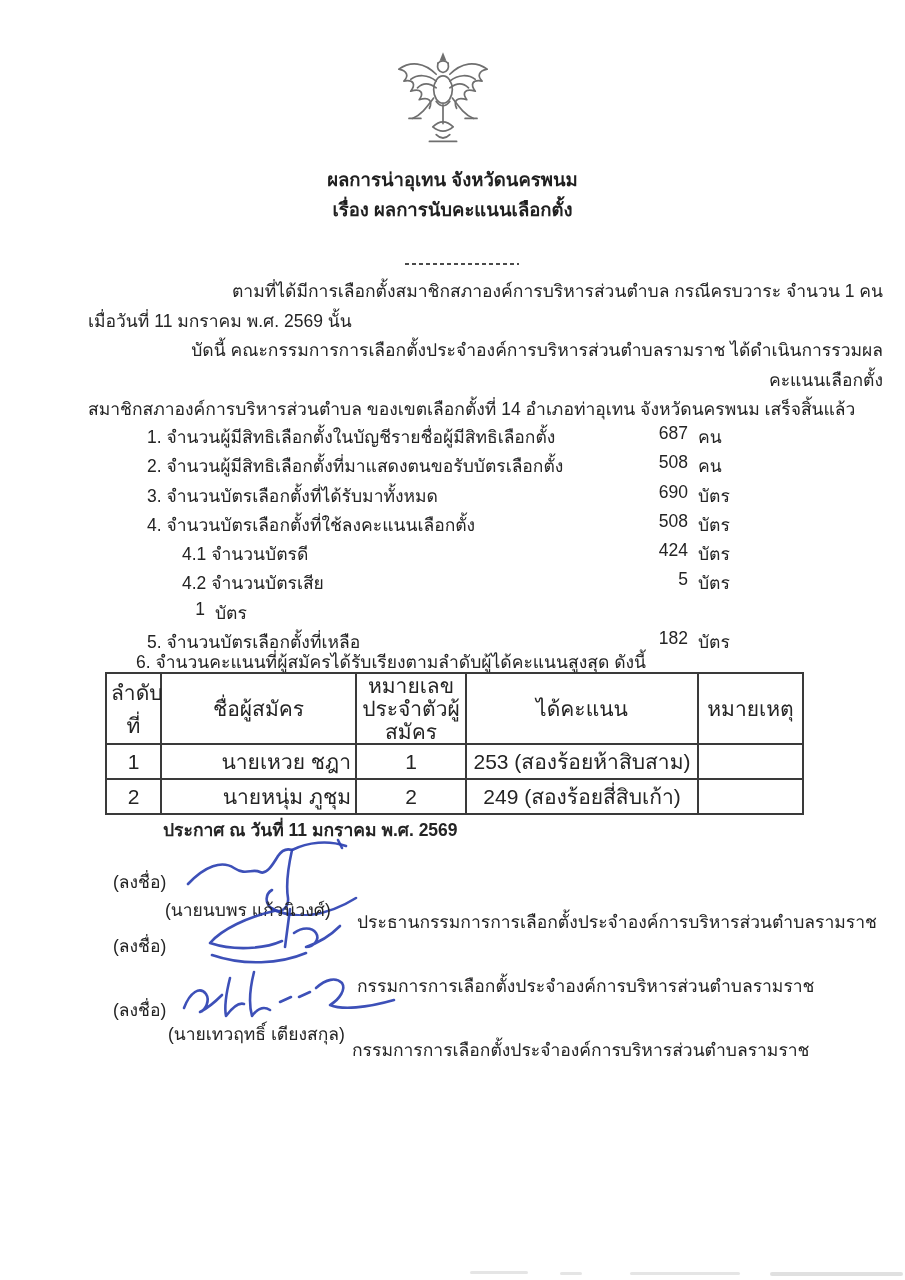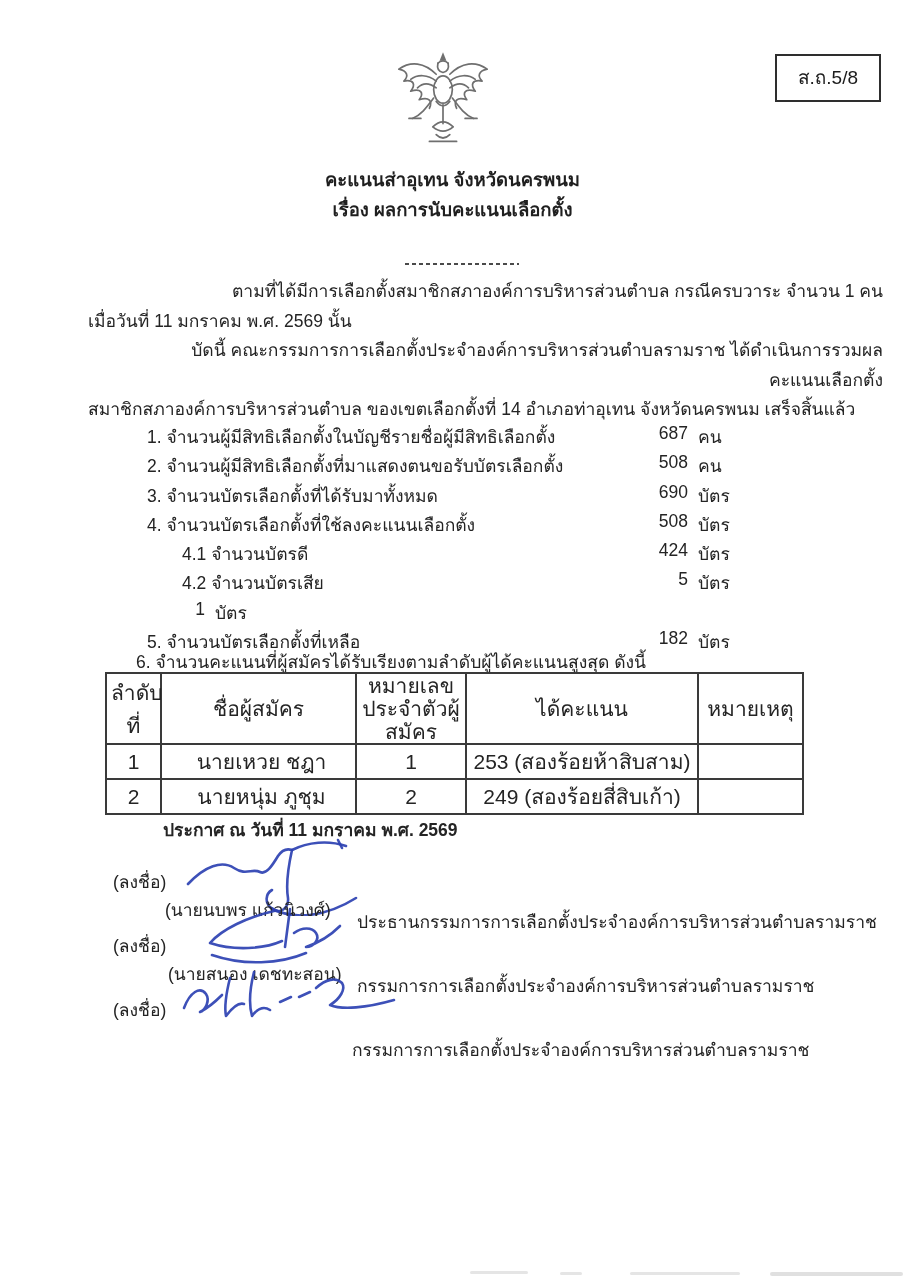--- a/index.html
+++ b/index.html
@@ -30,39 +30,38 @@
   .list-row .unit{width:50px;padding-left:10px;}
 
   .item6{position:absolute;left:136px;top:648px;font-size:17.5px;}
 
   table.votes{position:absolute;left:105px;top:672px;border-collapse:collapse;
               font-size:21px;color:#242424;table-layout:fixed;width:697px;}
   table.votes th,table.votes td{border:2px solid #3a3a3a;padding:0 4px;
               text-align:center;vertical-align:middle;font-weight:400;}
   table.votes thead tr{height:55px;}
   table.votes tbody tr{height:35px;}
-  table.votes td.name{text-align:center;padding-left:10px;}
+  table.votes td.name{text-align:right;padding-left:10px;}
   .hdr2{line-height:23px;display:block;}
 
   .date-line{position:absolute;left:163px;top:816px;font-size:17.5px;font-weight:bold;}
 
   .sig-label{position:absolute;font-size:17.5px;}
   .sig-title{position:absolute;font-size:17.5px;margin-top:40px;}
   .sig-name{position:absolute;font-size:17.5px;}
   .sig-svg{position:absolute;pointer-events:none;}
   .ink{stroke:#2c41b2;fill:none;stroke-width:2.6;stroke-linecap:round;stroke-linejoin:round;opacity:.92;}
 
   .smudge{position:absolute;background:#cfcfcf;opacity:.55;border-radius:2px;}
 </style>
 </head>
 <body>
 
 <div class="page">
 
-  <div class="form-code">ส.ถ.5/8</div>
 
   <div class="emblem">
     <svg viewBox="0 0 120 130" width="102" height="112">
       <g fill="none" stroke="#6f6f6f" stroke-width="2" stroke-linecap="round" stroke-linejoin="round">
         <path d="M60,4 l4,10 h-8 z" fill="#6f6f6f" stroke="none"></path>
         <path d="M54,17 a8,8 0 0 1 12,0"></path>
         <path d="M54,17 q-2,9 6,11 q8,-2 6,-11"></path>
         <path d="M52,30 C38,16 22,14 8,24 C18,26 20,32 14,38 C26,36 28,42 22,50 C34,46 38,52 32,60 C44,56 48,62 44,70"></path>
         <path d="M52,38 C42,30 30,30 22,36"></path>
         <path d="M52,46 C44,40 36,40 30,46"></path>
@@ -75,21 +74,21 @@
         <path d="M20,82 h14 M86,82 h14"></path>
         <path d="M60,66 v22"></path>
         <path d="M48,92 q12,-12 24,0 q-12,10 -24,0"></path>
         <path d="M52,101 q8,8 16,0"></path>
         <path d="M44,109 h32"></path>
       </g>
     </svg>
   </div>
 
   <div class="titles">
-    <div>คะแนนส่าอุเทน  จังหวัดนครพนม</div>
+    <div>ผลการน่าอุเทน  จังหวัดนครพนม</div>
     <div>เรื่อง  ผลการนับคะแนนเลือกตั้ง</div>
   </div>
 
   <div class="divider"></div>
 
   <div class="para p1">
     <div class="indent">ตามที่ได้มีการเลือกตั้งสมาชิกสภาองค์การบริหารส่วนตำบล กรณีครบวาระ จำนวน 1 คน</div>
     <div>เมื่อวันที่ 11 มกราคม พ.ศ. 2569 นั้น</div>
   </div>
 
@@ -193,30 +192,30 @@
   <div class="sig-name" style="left:165px;top:896px;">(นายนบพร  แก้วนิวงศ์)</div>
 
   <div class="sig-label" style="left:113px;top:932px;">(ลงชื่อ)</div>
   <svg class="sig-svg" style="left:192px;top:903px;" width="160" height="68">
     <path class="ink" d="M82,8 C56,14 30,26 18,40 C42,48 72,46 90,38"></path>
     <path class="ink" d="M98,6 L93,44"></path>
     <path class="ink" d="M102,30 C110,24 120,24 124,30 C128,36 122,44 114,44 C126,40 138,33 148,23"></path>
     <path class="ink" d="M20,52 C52,63 88,61 114,50"></path>
   </svg>
   <div class="sig-title" style="left:357px;top:932px;">กรรมการการเลือกตั้งประจำองค์การบริหารส่วนตำบลรามราช</div>
-  <div class="sig-name" style="left:168px;top:960px;">(นายสนอง  เดชทะสอน)</div>
 
   <div class="sig-label" style="left:113px;top:996px;">(ลงชื่อ)</div>
   <svg class="sig-svg" style="left:170px;top:966px;" width="240" height="62">
     <path class="ink" d="M14,42 C20,26 30,20 36,28 C40,34 36,44 30,46 C38,42 46,35 52,29"></path>
     <path class="ink" d="M60,12 C56,28 54,40 56,50 C62,42 68,36 74,38"></path>
     <path class="ink" d="M84,6 C80,22 78,36 82,50 C88,42 94,40 100,44"></path>
     <path class="ink" d="M110,36 l11,-5 M129,31 l11,-5"></path>
     <path class="ink" d="M146,22 C156,13 166,11 172,17 C176,23 170,33 160,39 C172,44 196,42 224,34"></path>
   </svg>
   <div class="sig-title" style="left:352px;top:996px;">กรรมการการเลือกตั้งประจำองค์การบริหารส่วนตำบลรามราช</div>
+  <div class="sig-name" style="left:168px;top:1020px;">(นายเทวฤทธิ์  เตียงสกุล)</div>
 
   <div class="smudge" style="left:470px;top:1271px;width:58px;height:3px;"></div>
   <div class="smudge" style="left:560px;top:1272px;width:22px;height:3px;"></div>
   <div class="smudge" style="left:630px;top:1272px;width:110px;height:3px;"></div>
   <div class="smudge" style="left:770px;top:1272px;width:133px;height:4px;opacity:.65;"></div>
 
 </div>
 
 </body></html>

